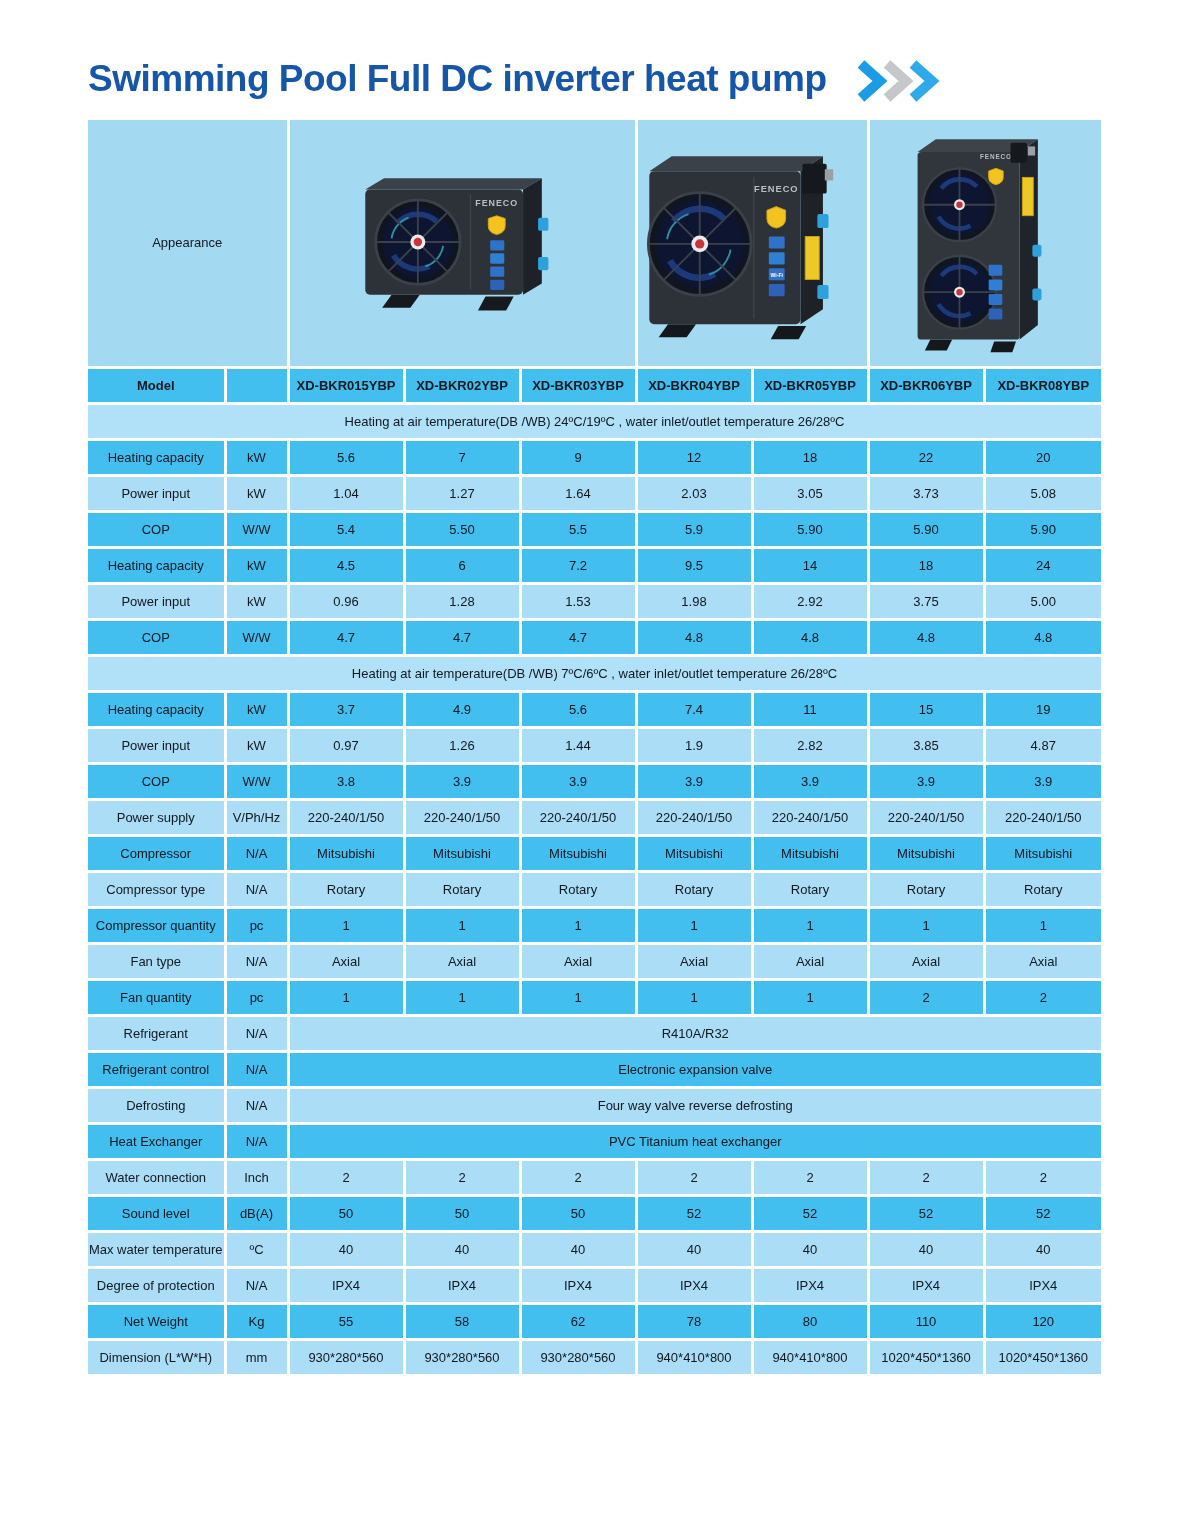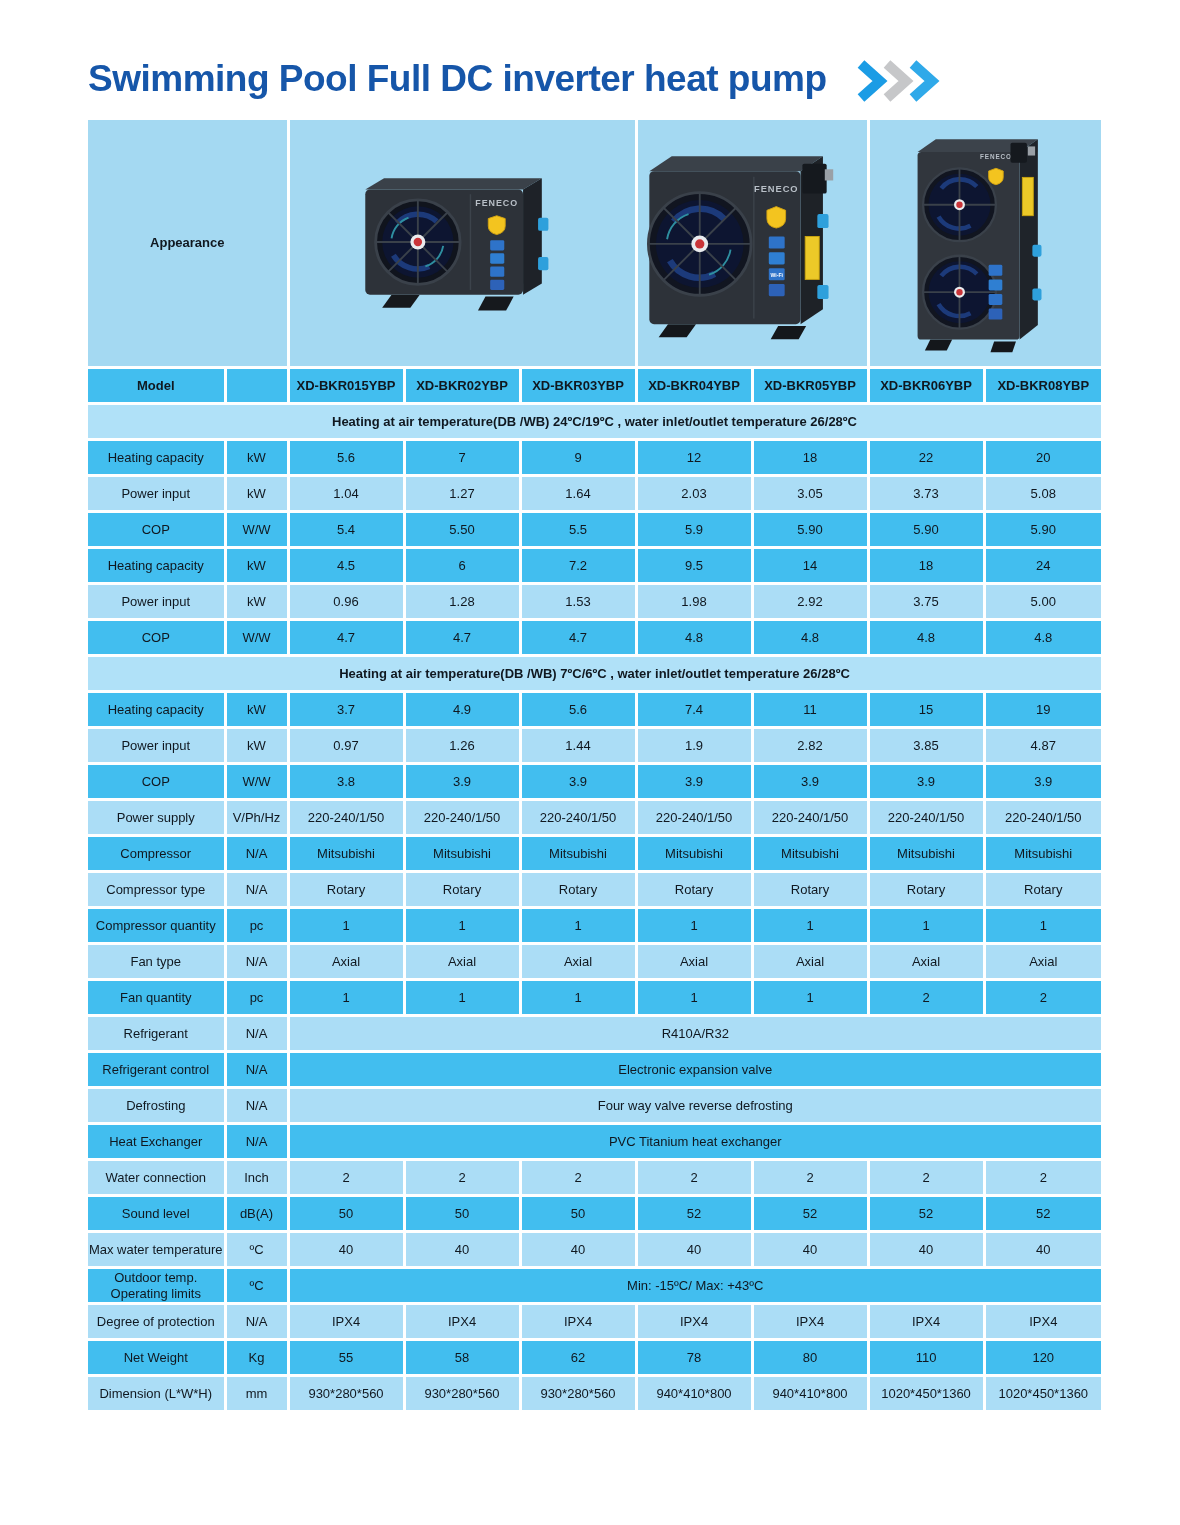--- a/index.html
+++ b/index.html
@@ -19,27 +19,27 @@
     position:absolute;left:88px;top:120px;width:1013px;
     border-collapse:collapse;border:3px hidden;table-layout:fixed;
   }
   table.spec td, table.spec th{
     border:3px solid var(--grid,#ffffff);
     text-align:center;vertical-align:middle;
     font-size:13px;color:var(--cell-text,#101820);
     padding:0;line-height:1.2;overflow:hidden;
   }
   .appearance-row td{background:var(--appearance-bg,#A4D9F2);height:246px;}
-  td.appearance-label{font-size:27px;font-weight:700;color:#1b1f24;}
+  td.appearance-label{font-size:27px;font-weight:400;color:#1b1f24;}
   .img-cell svg{display:block;margin:0 auto;}
 
   .model-row th{background:var(--row-dark,#42BEEF);height:33px;font-weight:bold;font-size:13px;color:#0b131c;}
   .section-row td{
     background:var(--section-bg,#B0E1F8);color:var(--section-text,#1B64B4);
-    font-size:19px;height:33px;font-weight:700;
+    font-size:19px;height:33px;font-weight:400;
   }
   .data-row td{height:33px;}
   .data-row.dark td{background:var(--row-dark,#42BEEF);}
   .data-row.light td{background:var(--row-light,#ABDDF6);}
   td.left{text-align:left;padding-left:1px;}
   .brand-text{font-weight:bold;letter-spacing:1px;}
 </style>
 </head>
 <body>
 
@@ -410,25 +410,20 @@
         <td>Max water temperature</td>
         <td>ºC</td>
         <td>40</td>
         <td>40</td>
         <td>40</td>
         <td>40</td>
         <td>40</td>
         <td>40</td>
         <td>40</td>
       </tr>
-      <tr class="data-row dark">
-        <td>Outdoor temp. Operating limits</td>
-        <td>ºC</td>
-        <td colspan="7">Min: -15ºC/ Max: +43ºC</td>
-      </tr>
       <tr class="data-row light">
         <td>Degree of protection</td>
         <td>N/A</td>
         <td>IPX4</td>
         <td>IPX4</td>
         <td>IPX4</td>
         <td>IPX4</td>
         <td>IPX4</td>
         <td>IPX4</td>
         <td>IPX4</td>

